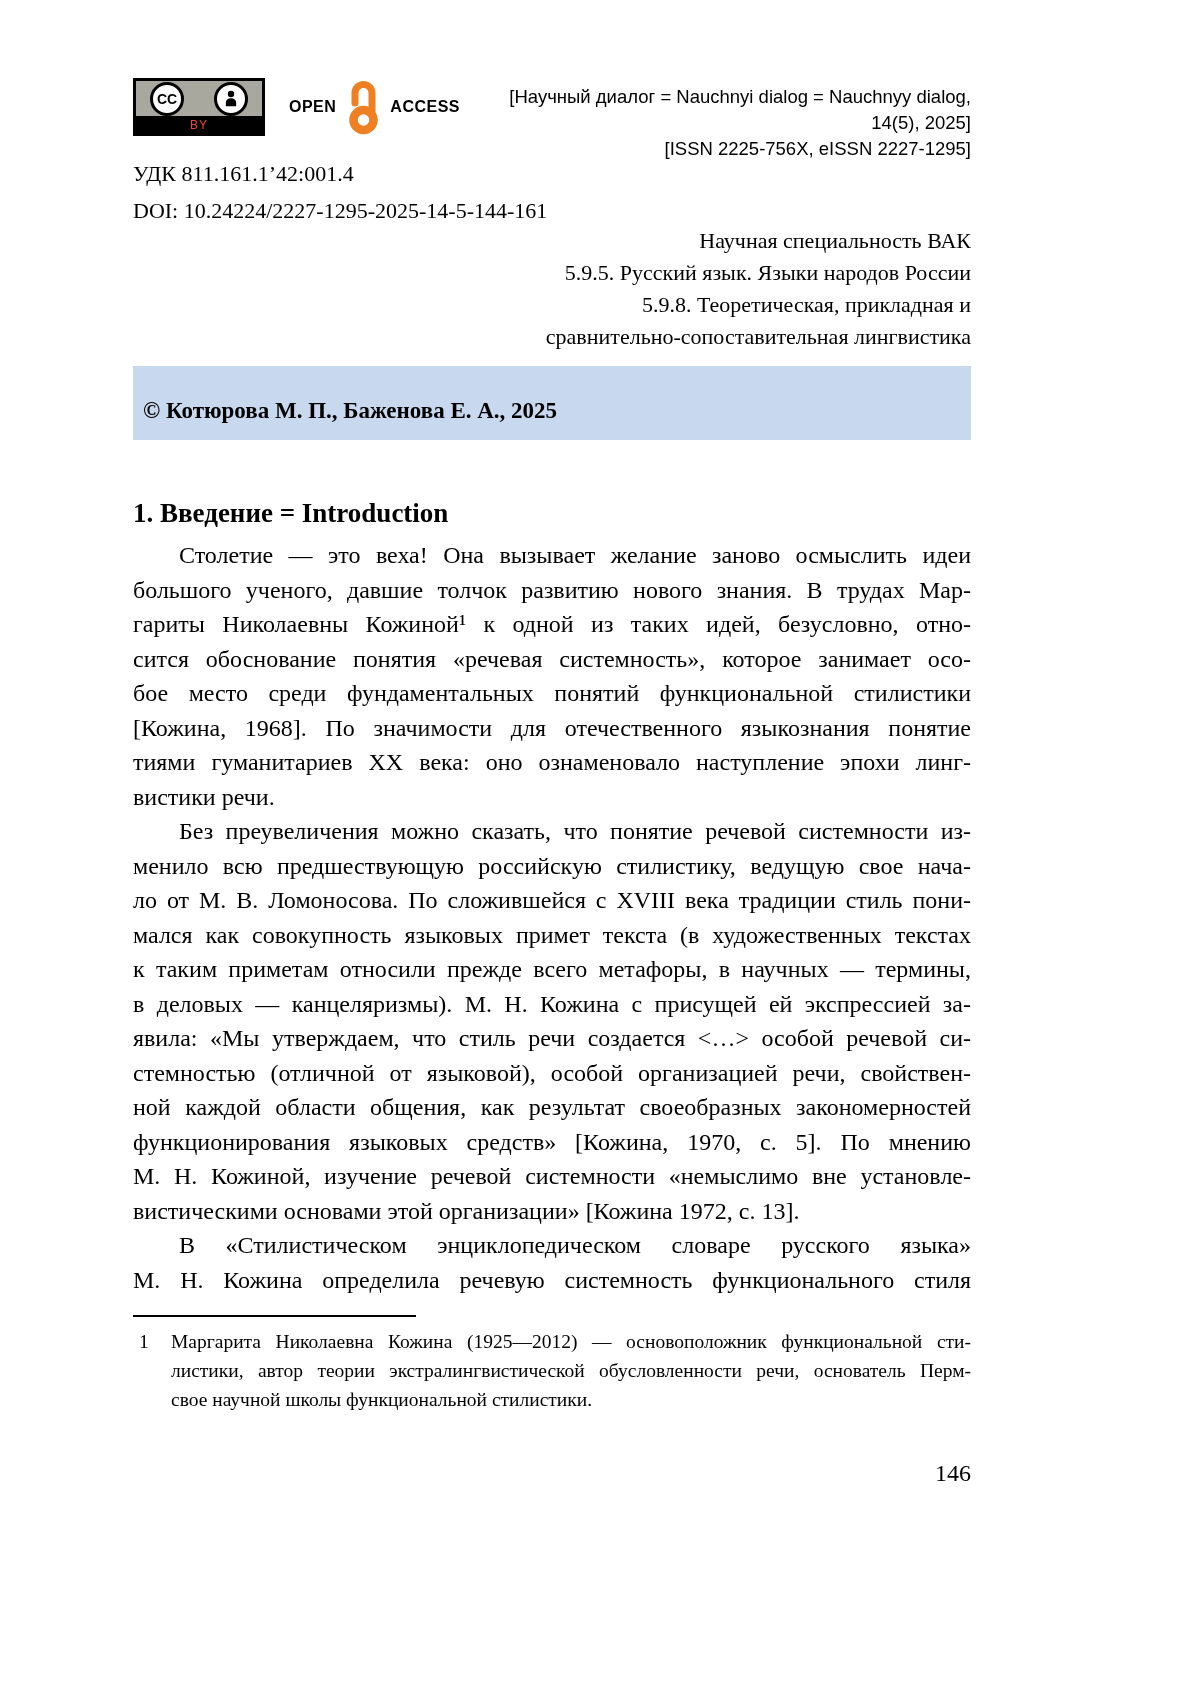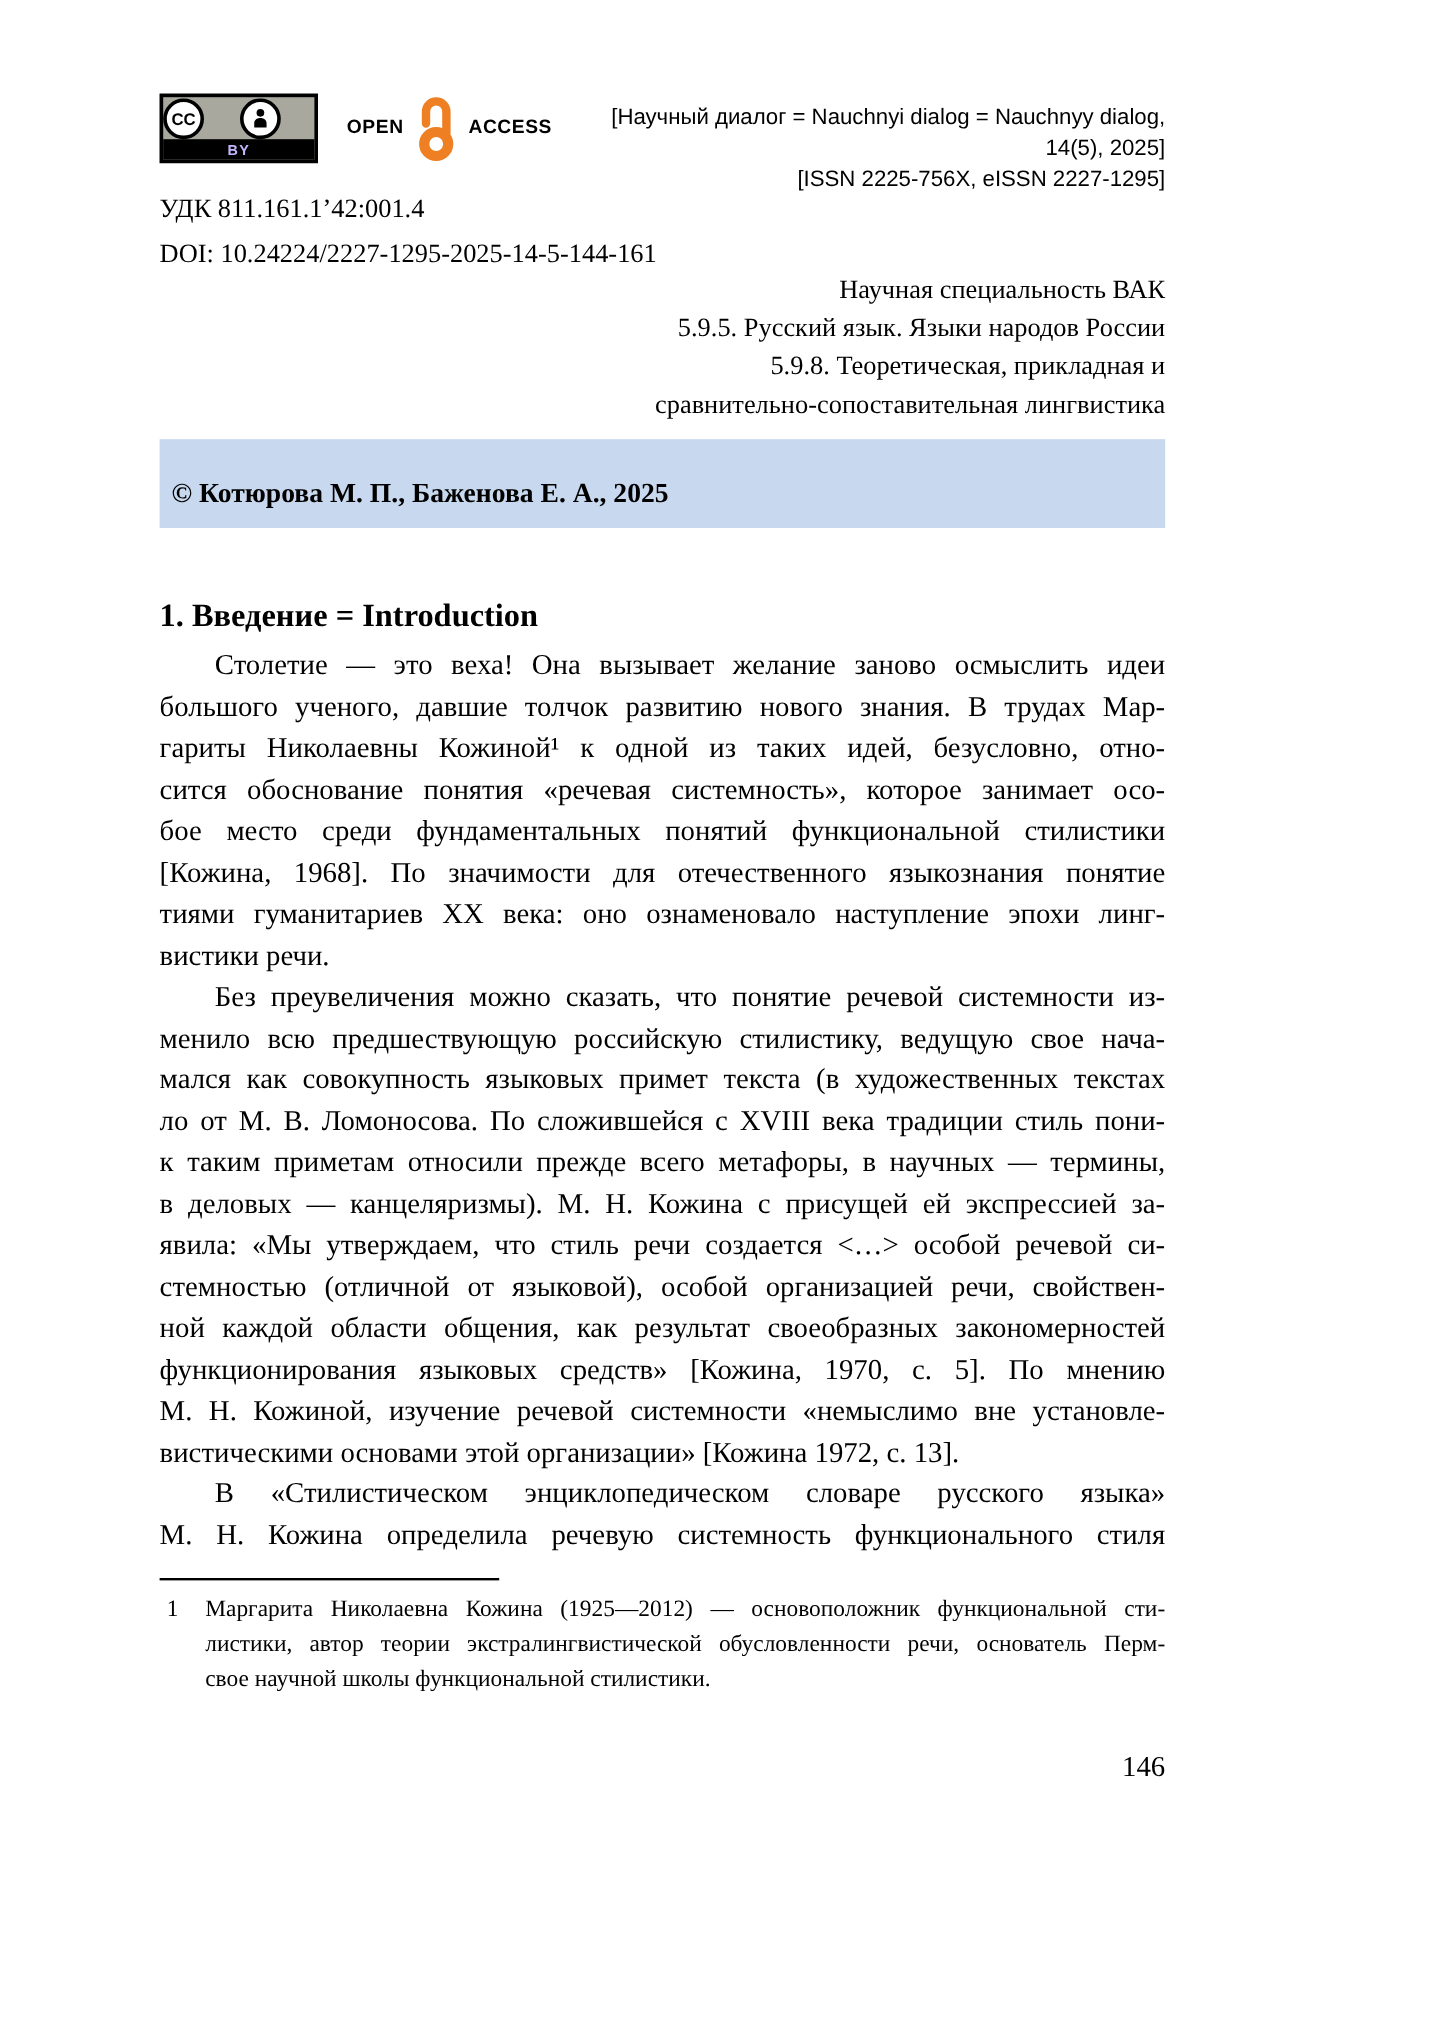--- a/index.html
+++ b/index.html
@@ -16,30 +16,30 @@
 
   
   .header-row { display:flex; justify-content:space-between; align-items:flex-start; height:62px; margin-bottom:20px; }
   .badges { display:flex; align-items:center; gap:24px; }
 
   .cc-badge {
     width:132px; height:58px; box-sizing:border-box;
     border:3px solid #000; background:#a9a89f;
     display:flex; flex-direction:column;
   }
-  .cc-badge-inner { flex:1; display:flex; align-items:center; justify-content:flex-start; gap:30px; }
+  .cc-badge-inner { flex:1; display:flex; align-items:center; justify-content:center; gap:30px; }
   .cc-circle {
     width:34px; height:34px; border-radius:50%;
     background:#fff; border:3px solid #000; box-sizing:border-box;
     display:flex; align-items:center; justify-content:center;
     font-family:"Liberation Sans", sans-serif; font-weight:bold; font-size:14px;
   }
   .cc-badge-bar {
-    height:17px; background:#000; color:#c4b5fd;
-    font-family:"Liberation Sans", sans-serif; font-weight:bold; font-size:12px;
+    height:17px; background:#000; color:#ef4444;
+    font-family:"Liberation Sans", sans-serif; font-weight:normal; font-size:12px;
     display:flex; align-items:center; justify-content:center; letter-spacing:1px;
   }
 
   .open-access { display:flex; align-items:center; gap:6px; }
   .oa-word { font-family:"Liberation Sans", sans-serif; font-weight:bold; font-size:16px; letter-spacing:0.5px; }
   .oa-lock { height:56px; width:42px; }
 
   .journal-info {
     text-align:right;
     font-family:"Liberation Sans", sans-serif;
@@ -143,22 +143,22 @@
       <div class="line">гариты Николаевны Кожиной¹ к одной из таких идей, безусловно, отно-</div>
       <div class="line">сится обоснование понятия «речевая системность», которое занимает осо-</div>
       <div class="line">бое место среди фундаментальных понятий функциональной стилистики</div>
       <div class="line">[Кожина, 1968]. По значимости для отечественного языкознания понятие</div>
       <div class="line">тиями гуманитариев XX века: оно ознаменовало наступление эпохи линг-</div>
       <div class="line line-last">вистики речи.</div>
     </div>
   <div class="para">
       <div class="line">Без преувеличения можно сказать, что понятие речевой системности из-</div>
       <div class="line">менило всю предшествующую российскую стилистику, ведущую свое нача-</div>
+      <div class="line">ло от М. В. Ломоносова. По сложившейся с XVIII века традиции стиль пони-</div>
       <div class="line">мался как совокупность языковых примет текста (в художественных текстах</div>
-      <div class="line">ло от М. В. Ломоносова. По сложившейся с XVIII века традиции стиль пони-</div>
       <div class="line">к таким приметам относили прежде всего метафоры, в научных — термины,</div>
       <div class="line">в деловых — канцеляризмы). М. Н. Кожина с присущей ей экспрессией за-</div>
       <div class="line">явила: «Мы утверждаем, что стиль речи создается &lt;…&gt; особой речевой си-</div>
       <div class="line">стемностью (отличной от языковой), особой организацией речи, свойствен-</div>
       <div class="line">ной каждой области общения, как результат своеобразных закономерностей</div>
       <div class="line">функционирования языковых средств» [Кожина, 1970, с. 5]. По мнению</div>
       <div class="line">М. Н. Кожиной, изучение речевой системности «немыслимо вне установле-</div>
       <div class="line line-last">вистическими основами этой организации» [Кожина 1972, с. 13].</div>
     </div>
   <div class="para">

